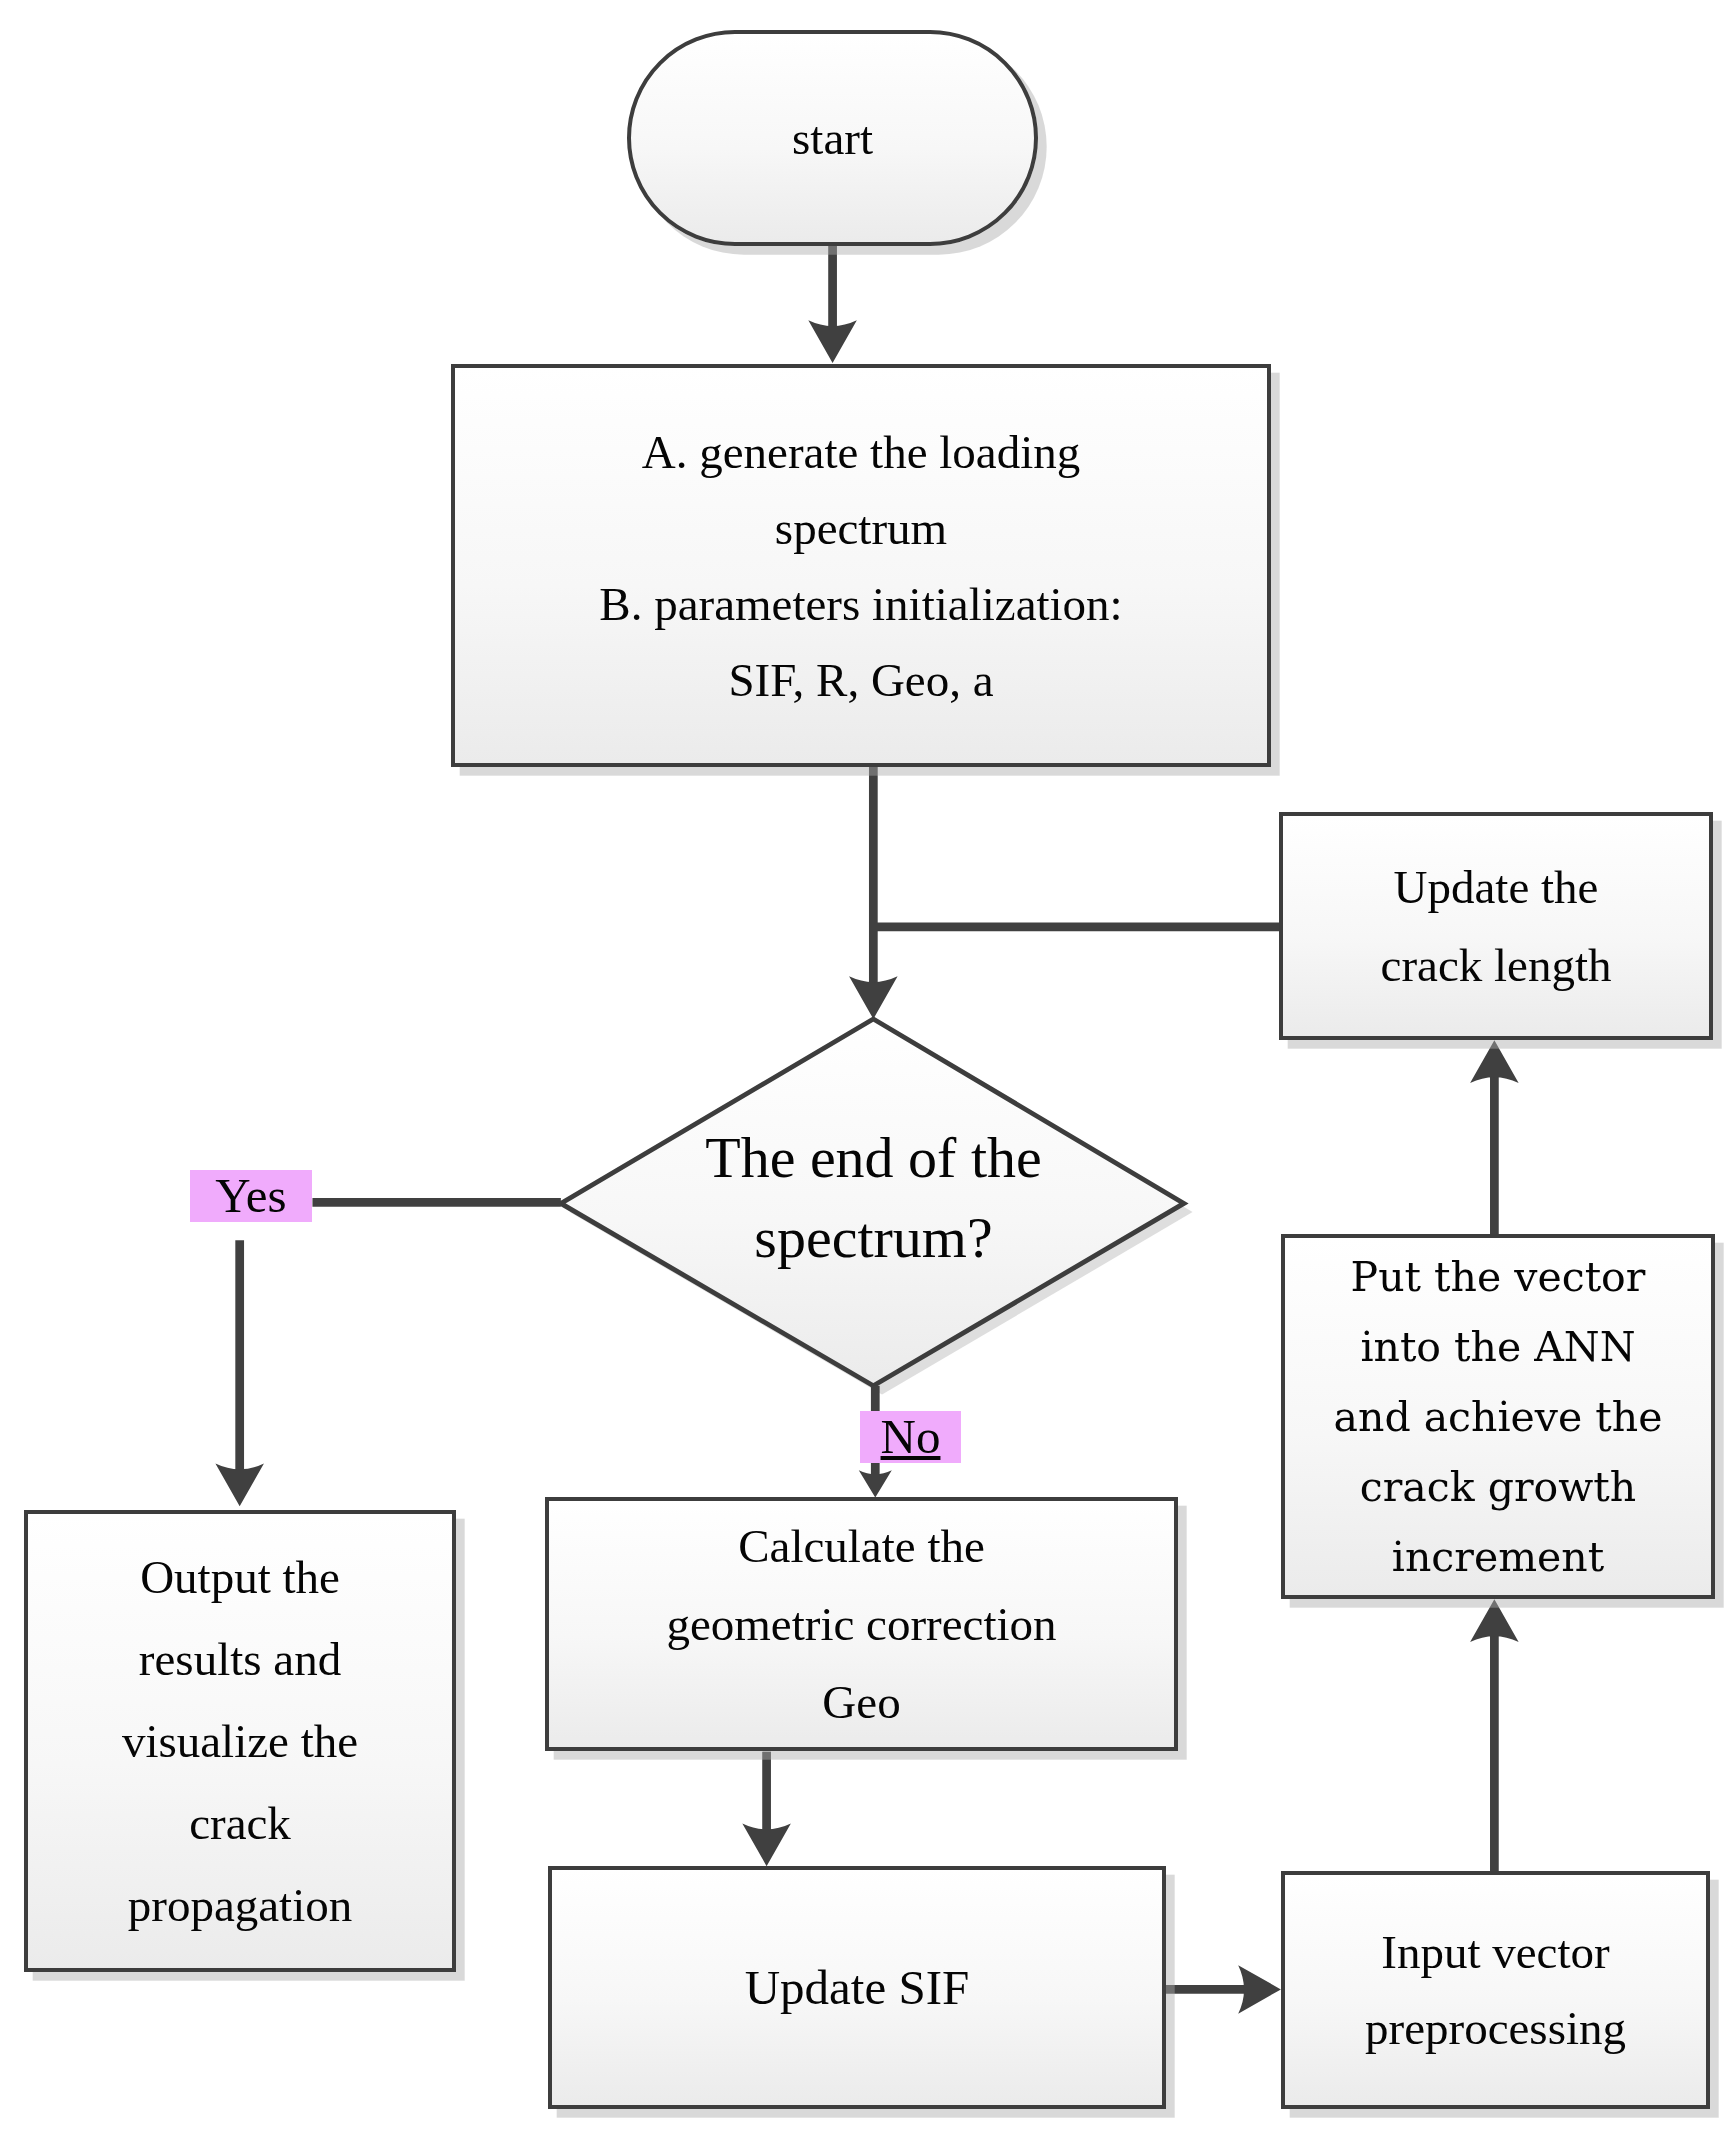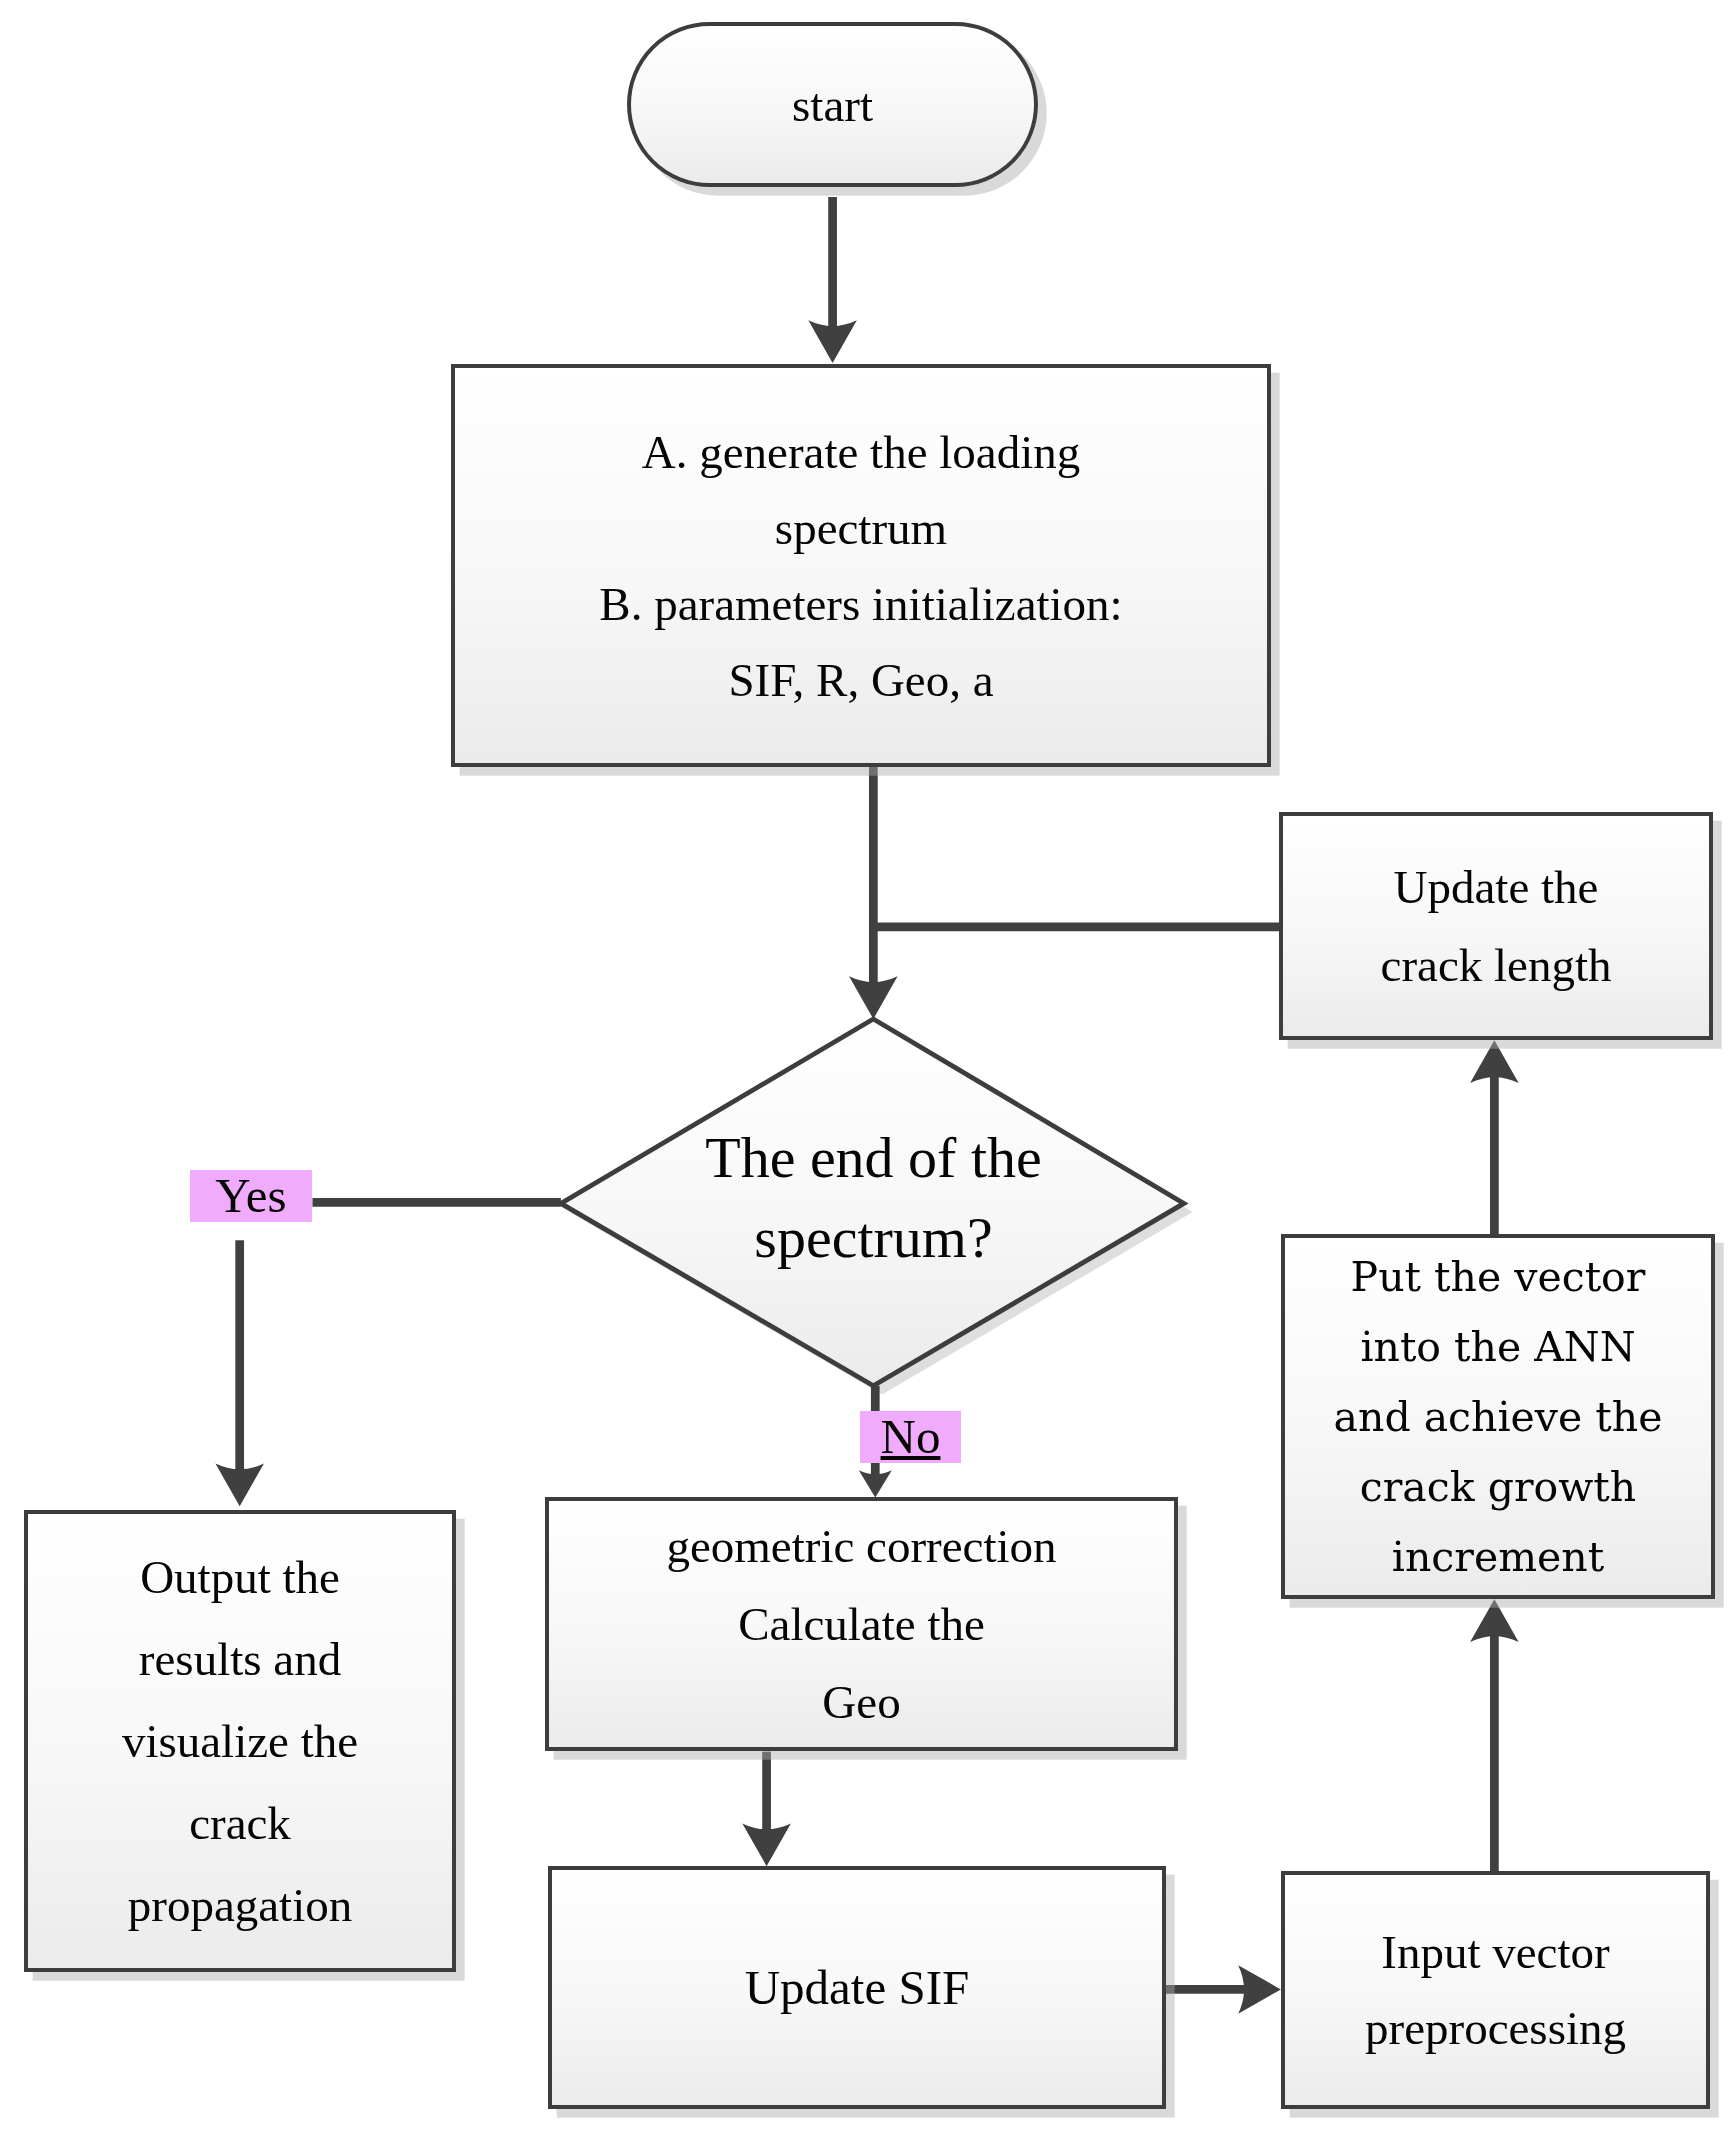--- a/index.html
+++ b/index.html
@@ -84,21 +84,21 @@
       <line x1="1540" y1="1930" x2="1540" y2="1682" stroke-width="9"></line>
       <path d="M1540,1648 L1515,1692 Q1540,1680 1565,1692 Z" stroke="none"></path>
     </g>
 
     <g stroke="#404040" fill="#404040">
       <line x1="1540" y1="1274" x2="1540" y2="1106" stroke-width="9"></line>
       <path d="M1540,1072 L1515,1116 Q1540,1104 1565,1116 Z" stroke="none"></path>
     </g>
   </svg>
 
-  <div class="node stadium" style="left:627px;top:22px;width:411px;height:165px;">
+  <div class="node stadium" style="left:627px;top:30px;width:411px;height:216px;">
     <span class="line48">start</span>
   </div>
 
   <div class="node" style="left:451px;top:364px;width:820px;height:403px;">
     <span class="line48">A. generate the loading</span>
     <span class="line48">spectrum</span>
     <span class="line48">B. parameters initialization:</span>
     <span class="line48">SIF, R, Geo, a</span>
   </div>
 
@@ -117,22 +117,22 @@
 
   <div class="node" style="left:24px;top:1510px;width:432px;height:462px;">
     <span class="line48" style="line-height:82px;">Output the</span>
     <span class="line48" style="line-height:82px;">results and</span>
     <span class="line48" style="line-height:82px;">visualize the</span>
     <span class="line48" style="line-height:82px;">crack</span>
     <span class="line48" style="line-height:82px;">propagation</span>
   </div>
 
   <div class="node" style="left:545px;top:1497px;width:633px;height:254px;">
+    <span class="line48" style="line-height:78px;">Calculate the</span>
     <span class="line48" style="line-height:78px;">geometric correction</span>
-    <span class="line48" style="line-height:78px;">Calculate the</span>
     <span class="line48" style="line-height:78px;">Geo</span>
   </div>
 
   <div class="node" style="left:548px;top:1866px;width:618px;height:243px;">
     <span class="line48" style="font-size:49px;">Update SIF</span>
   </div>
 
   <div class="node" style="left:1281px;top:1871px;width:429px;height:238px;">
     <span class="line48" style="line-height:76px;">Input vector</span>
     <span class="line48" style="line-height:76px;text-align:center;">preprocessing</span>

